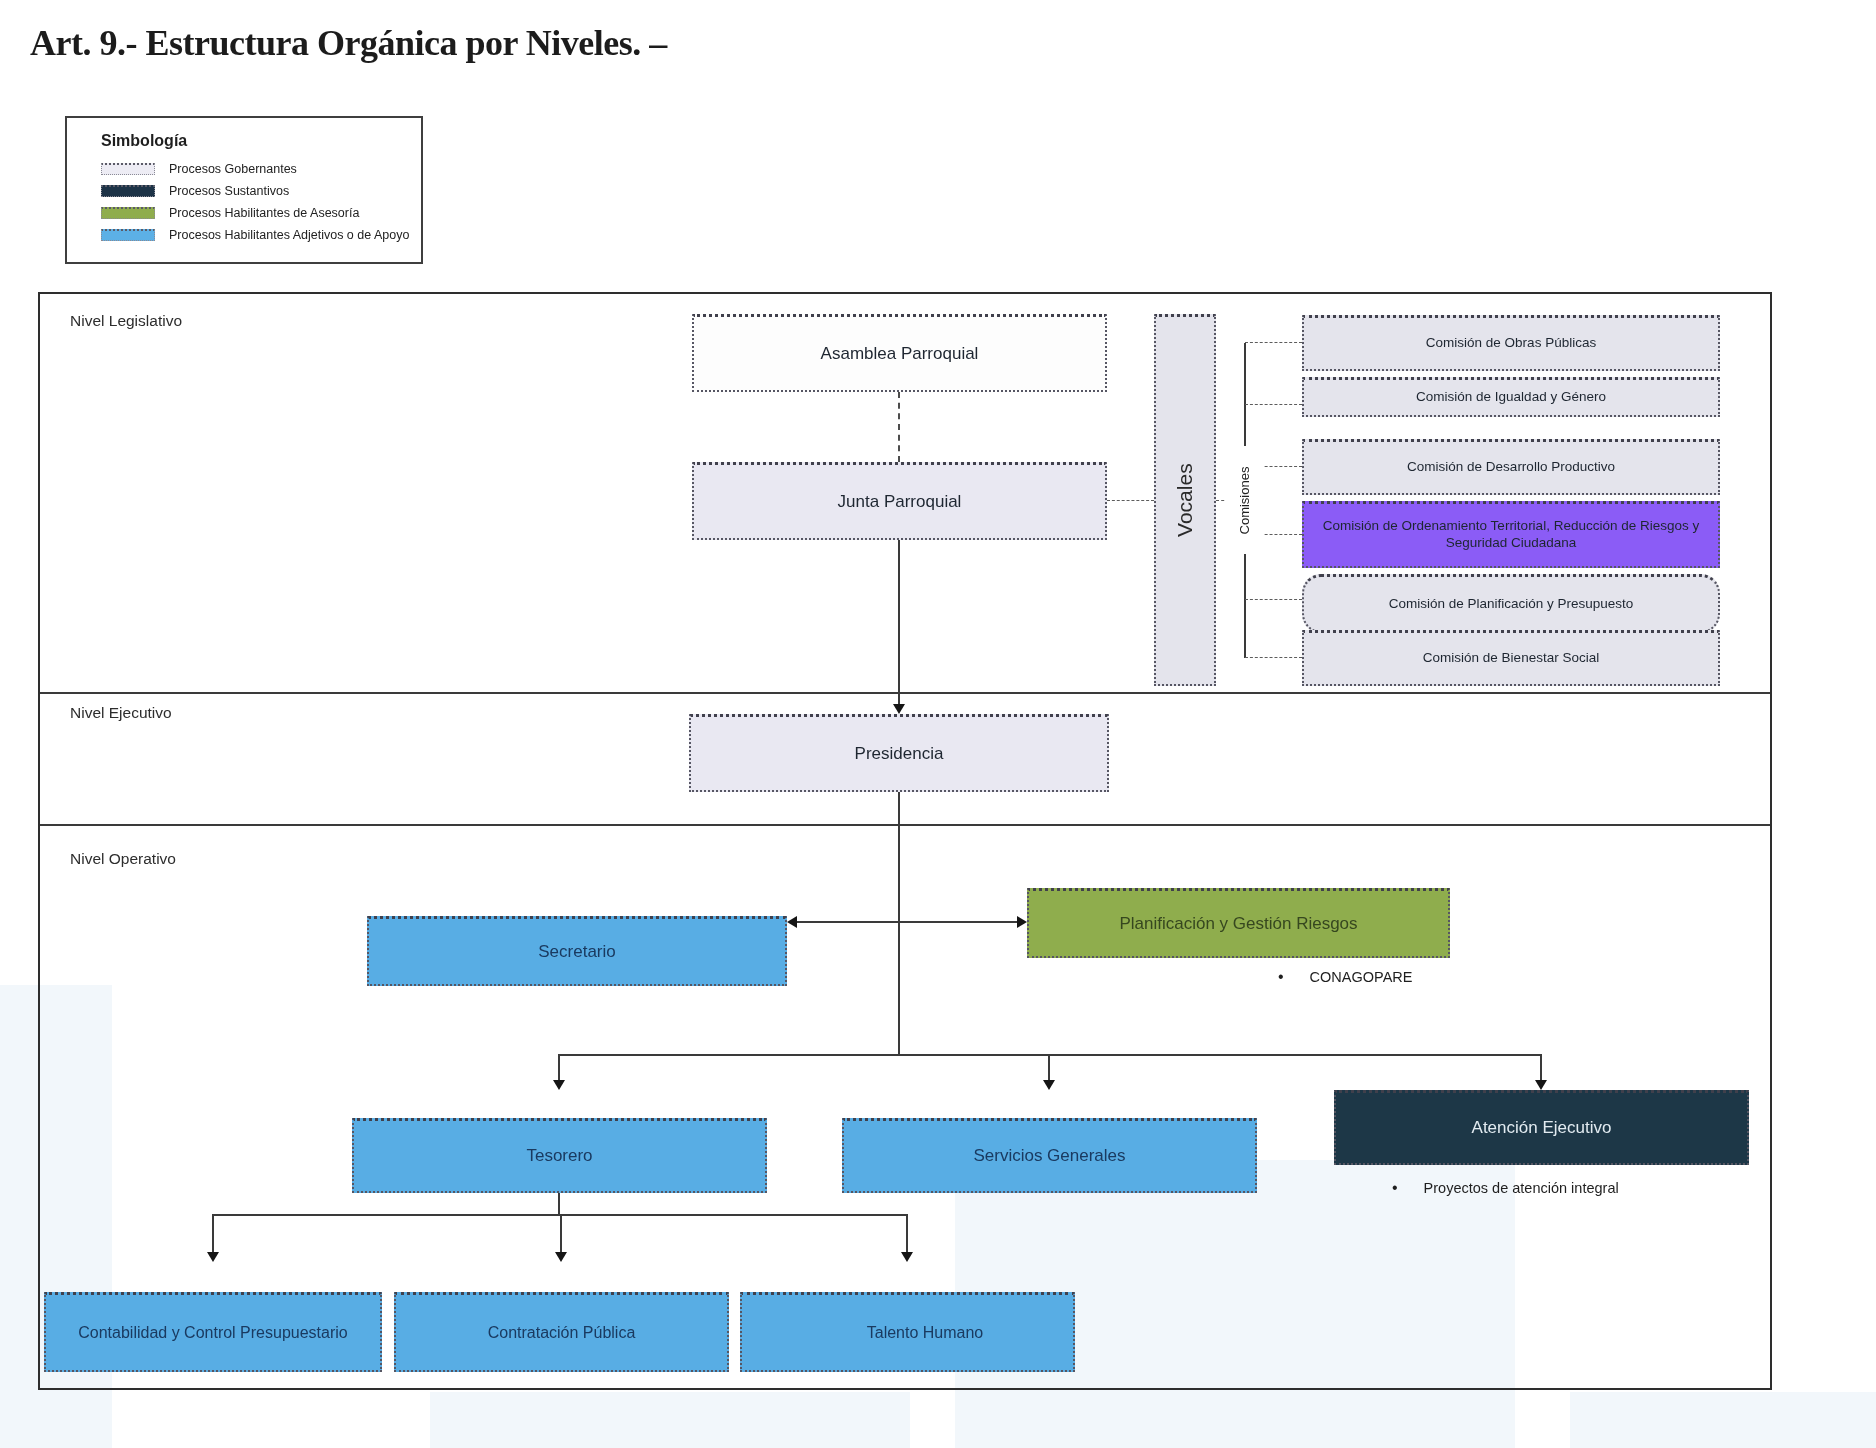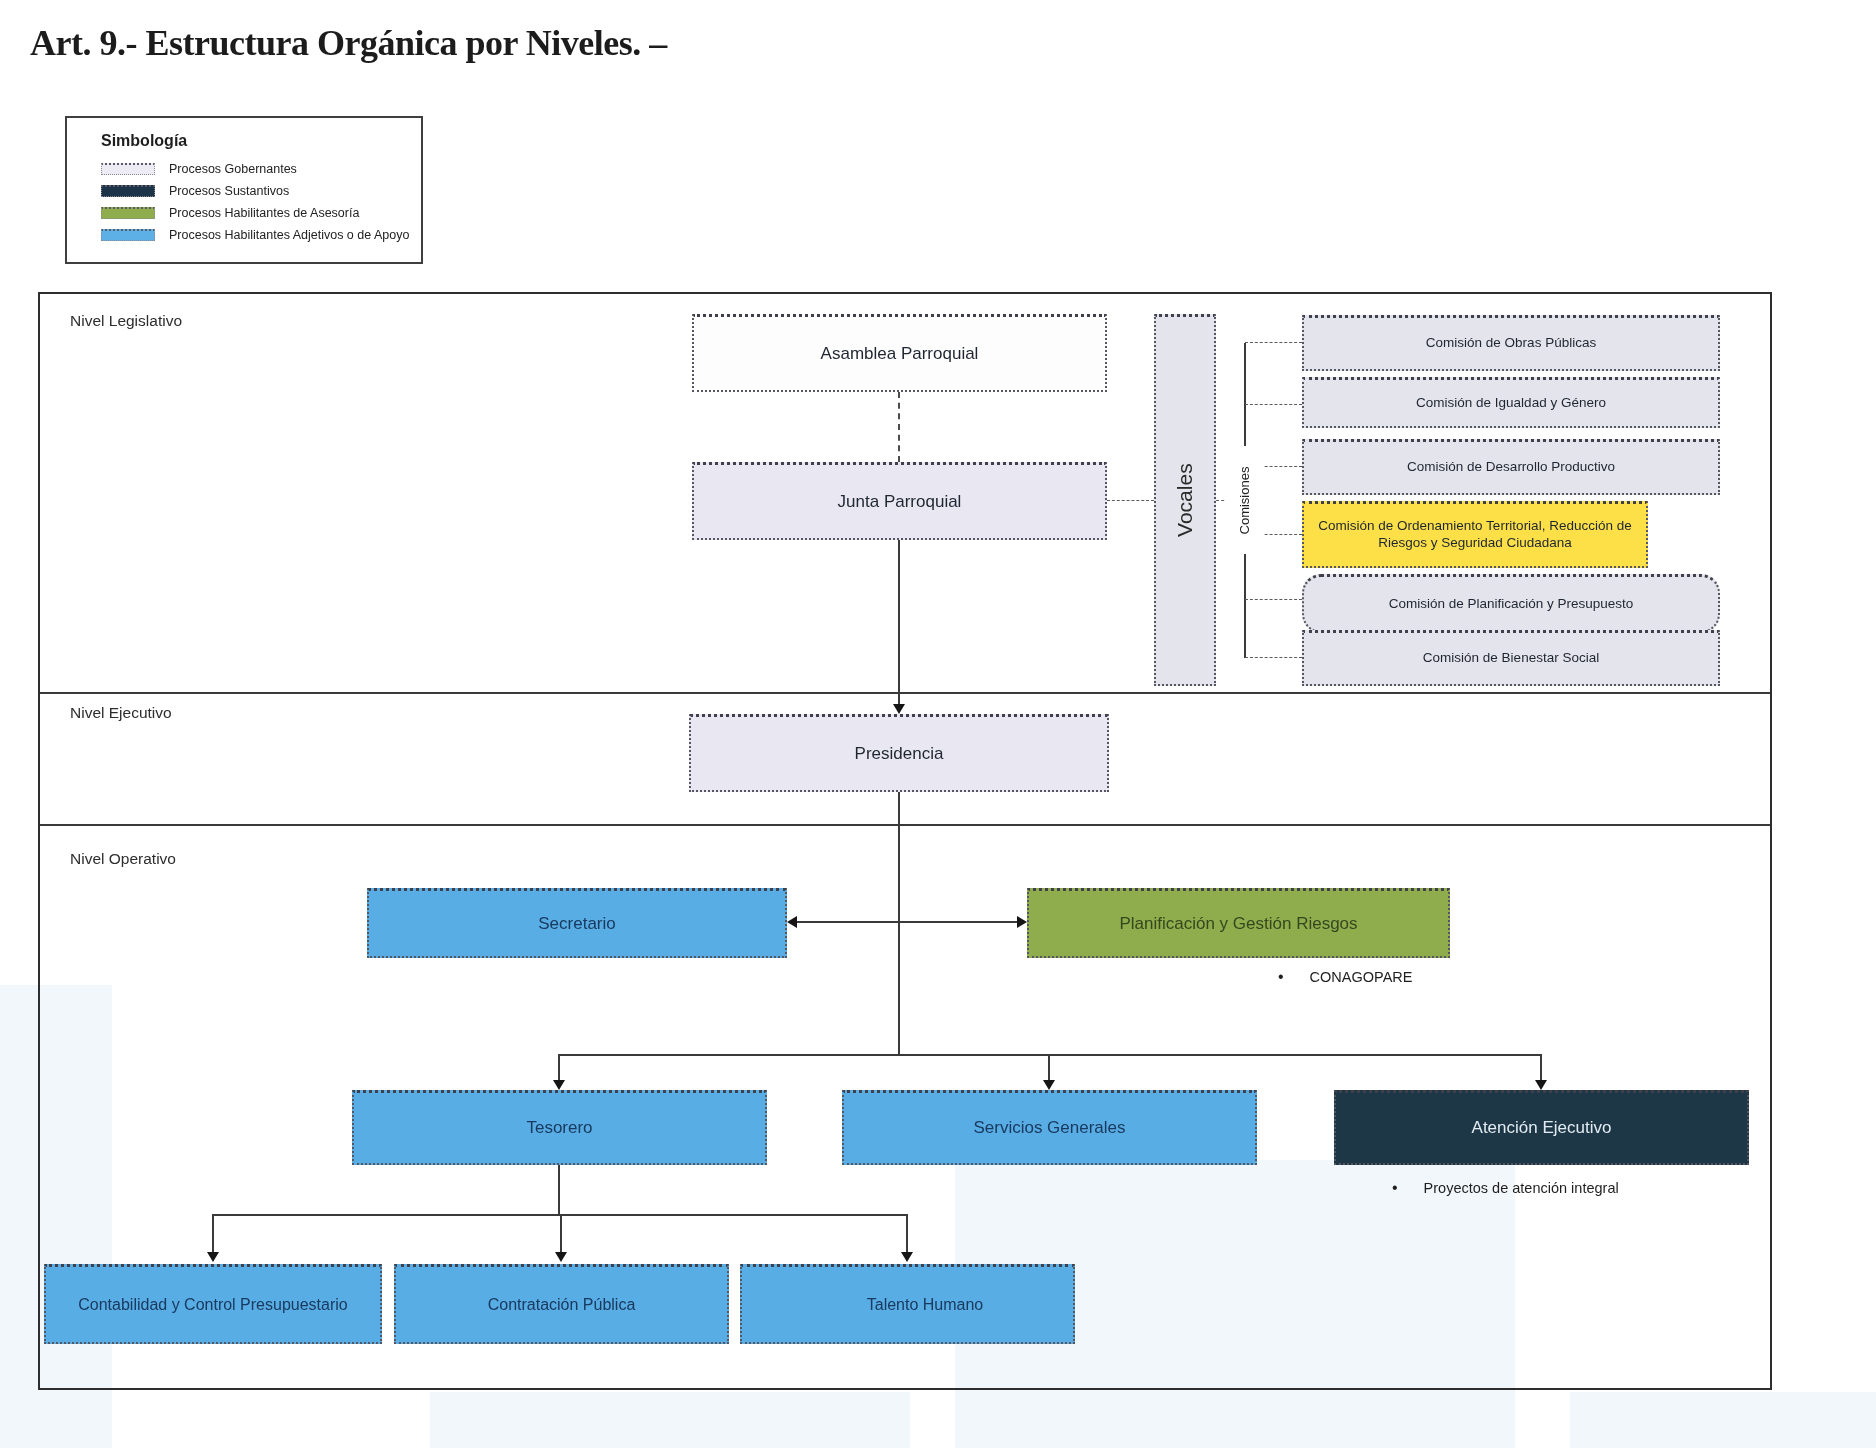--- a/index.html
+++ b/index.html
@@ -39,21 +39,21 @@
   .lvl-label{position:absolute; font-size:15.5px; color:#2d2d2d; z-index:2;}
 
   
   .node{
     position:absolute; display:flex; align-items:center; justify-content:center;
     text-align:center; box-sizing:border-box; z-index:2;
     border:2px dotted #565663; border-top:3px dotted #40404c;
     font-size:17px; color:#1e2631; line-height:1.25;
   }
   .node.small{font-size:13.5px; padding:0 10px;}
-  .node.blue{color:#1a3a60;}
+  .node.blue{color:#1a3a60;margin-top:28px;}
   .node.green{color:#36471f;}
   .node.dark{color:#e2ebf1;}
   .vwrap{display:flex; align-items:center; justify-content:center;}
   .vtext{transform:rotate(-90deg); white-space:nowrap;}
   .vocales-text{font-size:21px; color:#2a2a2a;}
   .comisiones-tag{
     position:absolute; z-index:3; background:#ffffff; display:flex;
     align-items:center; justify-content:center; font-size:13px; color:#222;
   }
 
@@ -134,23 +134,23 @@
     </div>
 
     <div class="hdash" style="left:1205px; top:48px;  width:57px;"></div>
     <div class="hdash" style="left:1205px; top:110px; width:57px;"></div>
     <div class="hdash" style="left:1205px; top:172px; width:57px;"></div>
     <div class="hdash" style="left:1205px; top:240px; width:57px;"></div>
     <div class="hdash" style="left:1205px; top:305px; width:57px;"></div>
     <div class="hdash" style="left:1205px; top:363px; width:57px;"></div>
 
     <div class="node small" style="left: 1262px; top: 21px; width: 418px; height: 56px; background: rgb(228, 228, 236);">Comisión de Obras Públicas</div>
-    <div class="node small" style="left: 1262px; top: 83px; width: 418px; height: 51px; background: rgb(228, 228, 236);">Comisión de Igualdad y Género</div>
+    <div class="node small" style="left: 1262px; top: 83px; width: 418px; height: 40px; background: rgb(228, 228, 236);">Comisión de Igualdad y Género</div>
     <div class="node small" style="left: 1262px; top: 145px; width: 418px; height: 56px; background: rgb(228, 228, 236);">Comisión de Desarrollo Productivo</div>
-    <div class="node small" style="left: 1262px; top: 207px; width: 346px; height: 67px; background: #fde047;">Comisión de Ordenamiento Territorial, Reducción de Riesgos y Seguridad Ciudadana</div>
+    <div class="node small" style="left: 1262px; top: 207px; width: 418px; height: 67px; background: #8b5cf6;">Comisión de Ordenamiento Territorial, Reducción de Riesgos y Seguridad Ciudadana</div>
     <div class="node small" style="left: 1262px; top: 280px; width: 418px; height: 59px; background: rgb(228, 228, 236); border-radius: 19px;">Comisión de Planificación y Presupuesto</div>
     <div class="node small" style="left: 1262px; top: 336px; width: 418px; height: 56px; background: rgb(228, 228, 236);">Comisión de Bienestar Social</div>
 
     <div class="vl" style="left:858px; top:246px; height:166px;"></div>
     <div class="ar-d" style="left:853px; top:410px;"></div>
 
     <div class="node" style="left: 649px; top: 420px; width: 420px; height: 78px; background: rgb(233, 232, 242);">Presidencia</div>
 
     <div class="vl" style="left:858px; top:498px; height:262px;"></div>
 

